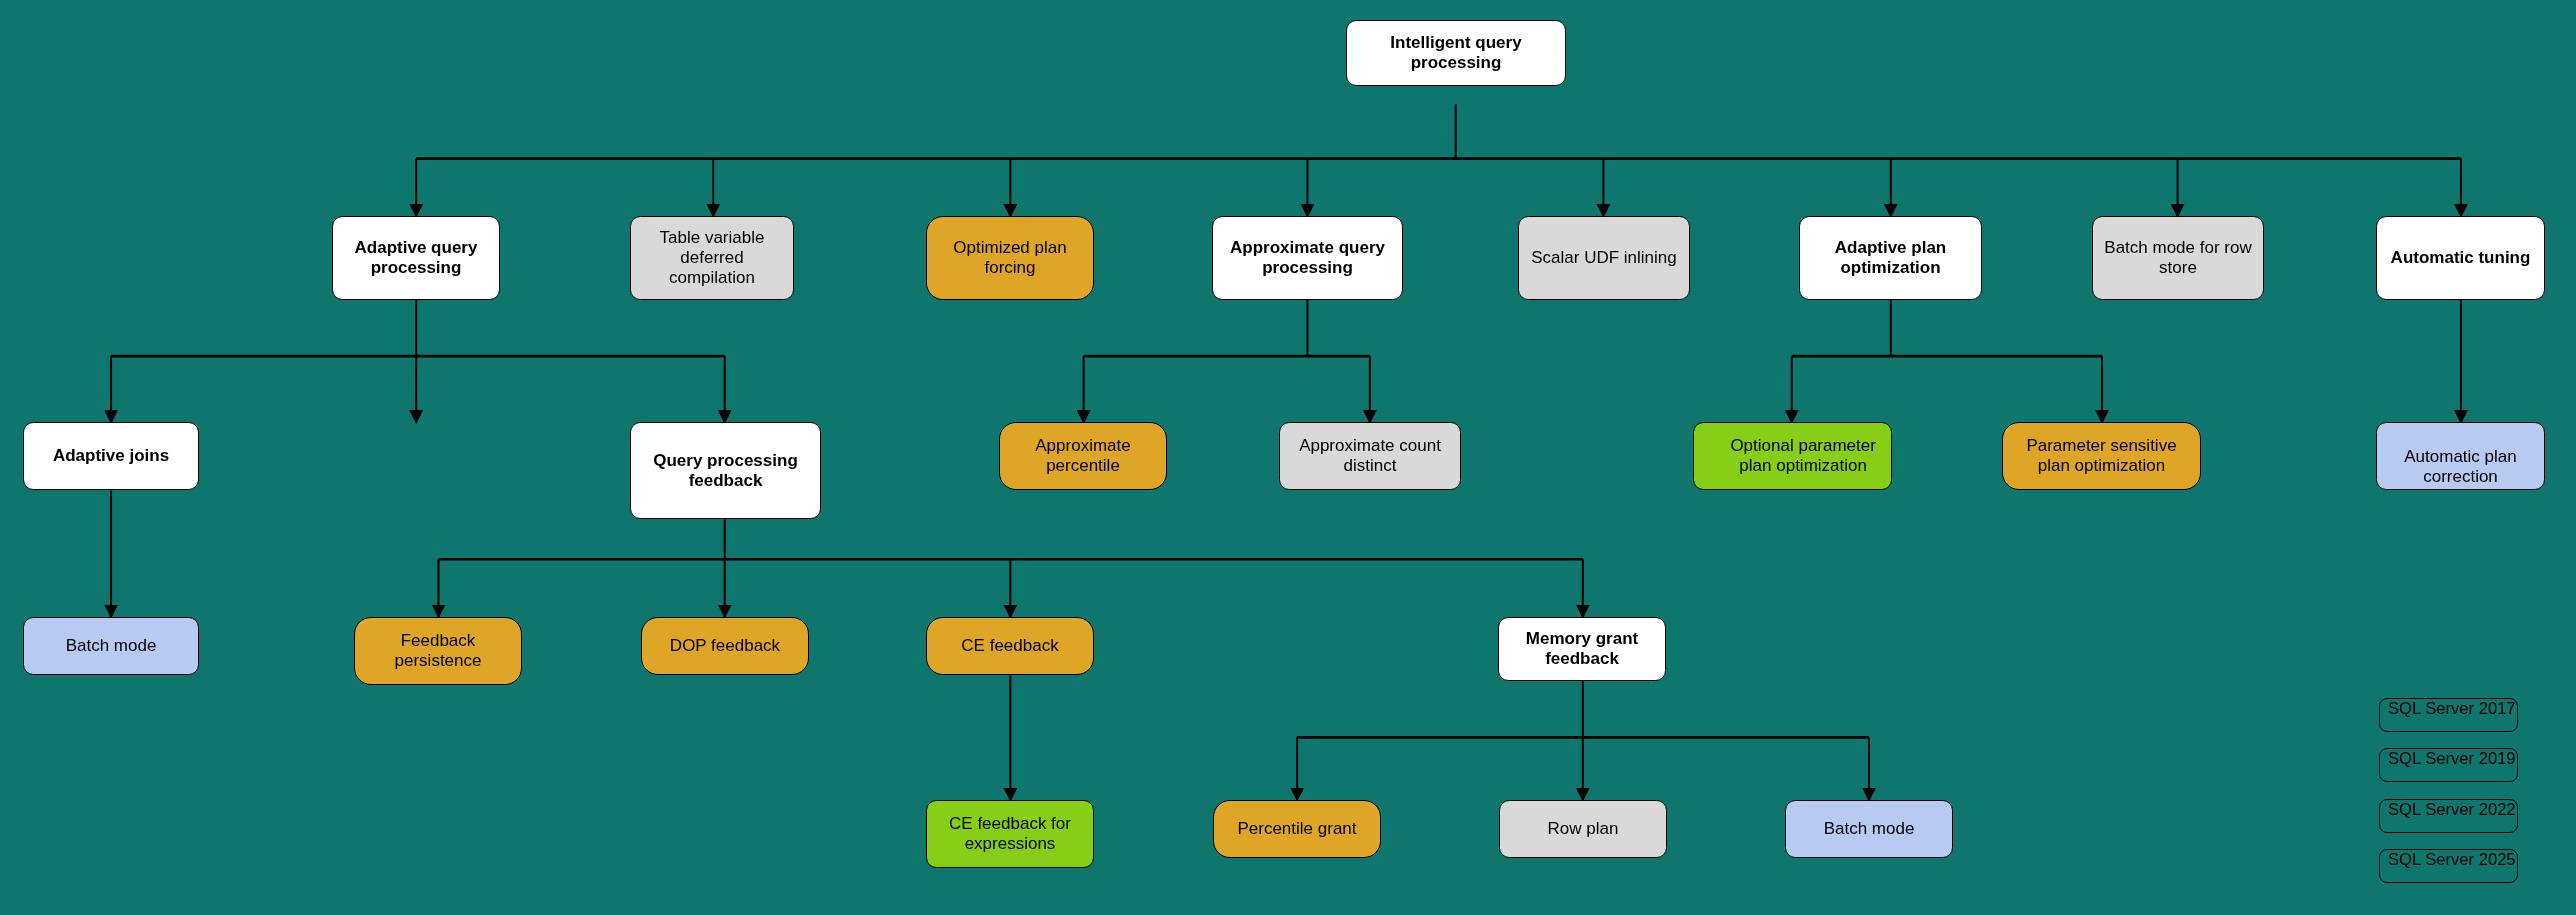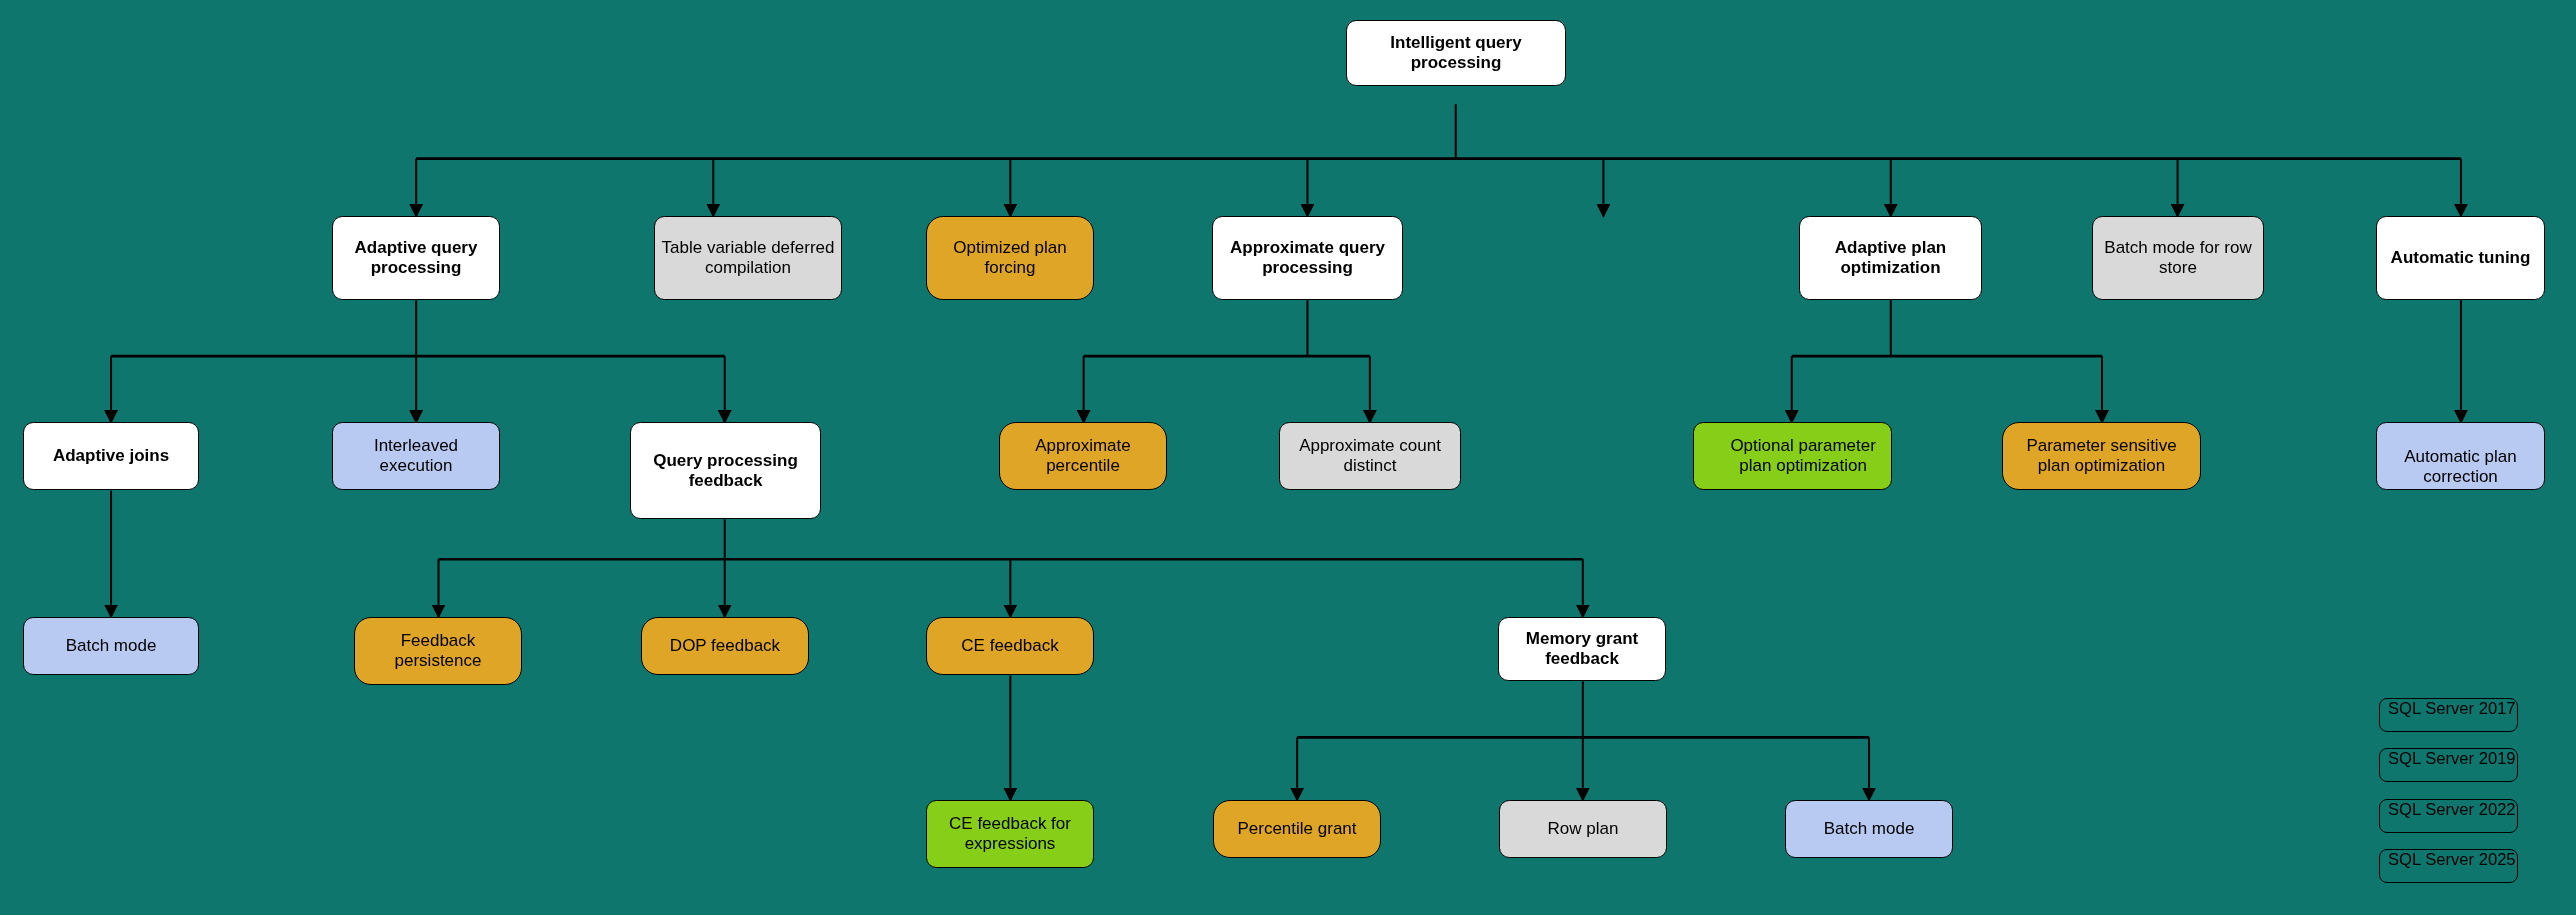--- a/index.html
+++ b/index.html
@@ -128,52 +128,52 @@
   </svg>
 
   <div class="node cat white" style="left:1346px; top:20px; width:220px; height:66px;">
     <span>Intelligent query processing</span>
   </div>
 
   <div class="node cat white" style="left:332px; top:216px; width:168px; height:84px;">
     <span>Adaptive query processing</span>
   </div>
 
-  <div class="node gray" style="left:654px; top:216px; width:188px; height:84px;">
+  <div class="node gray" style="left:630px; top:216px; width:164px; height:84px;">
     <span>Table variable deferred compilation</span>
   </div>
 
   <div class="node orange" style="left:926px; top:216px; width:168px; height:84px;">
     <span>Optimized plan forcing</span>
   </div>
 
   <div class="node cat white" style="left:1212px; top:216px; width:191px; height:84px;">
     <span>Approximate query processing</span>
   </div>
 
+  <div class="node gray" style="left:1518px; top:216px; width:172px; height:84px;">
+    <span>Scalar UDF inlining</span>
+  </div>
 
   <div class="node cat white" style="left:1799px; top:216px; width:183px; height:84px;">
     <span>Adaptive plan optimization</span>
   </div>
 
   <div class="node gray" style="left:2092px; top:216px; width:172px; height:84px;">
     <span>Batch mode for row store</span>
   </div>
 
   <div class="node cat white" style="left:2376px; top:216px; width:169px; height:84px;">
     <span>Automatic tuning</span>
   </div>
 
   <div class="node cat white" style="left:23px; top:422px; width:176px; height:68px;">
     <span>Adaptive joins</span>
   </div>
 
-  <div class="node blue" style="left:332px; top:422px; width:168px; height:68px;">
-    <span>Interleaved execution</span>
-  </div>
 
   <div class="node cat white" style="left:630px; top:422px; width:191px; height:97px;">
     <span>Query processing feedback</span>
   </div>
 
   <div class="node orange" style="left:999px; top:422px; width:168px; height:68px;">
     <span>Approximate percentile</span>
   </div>
 
   <div class="node gray" style="left:1279px; top:422px; width:182px; height:68px;">

